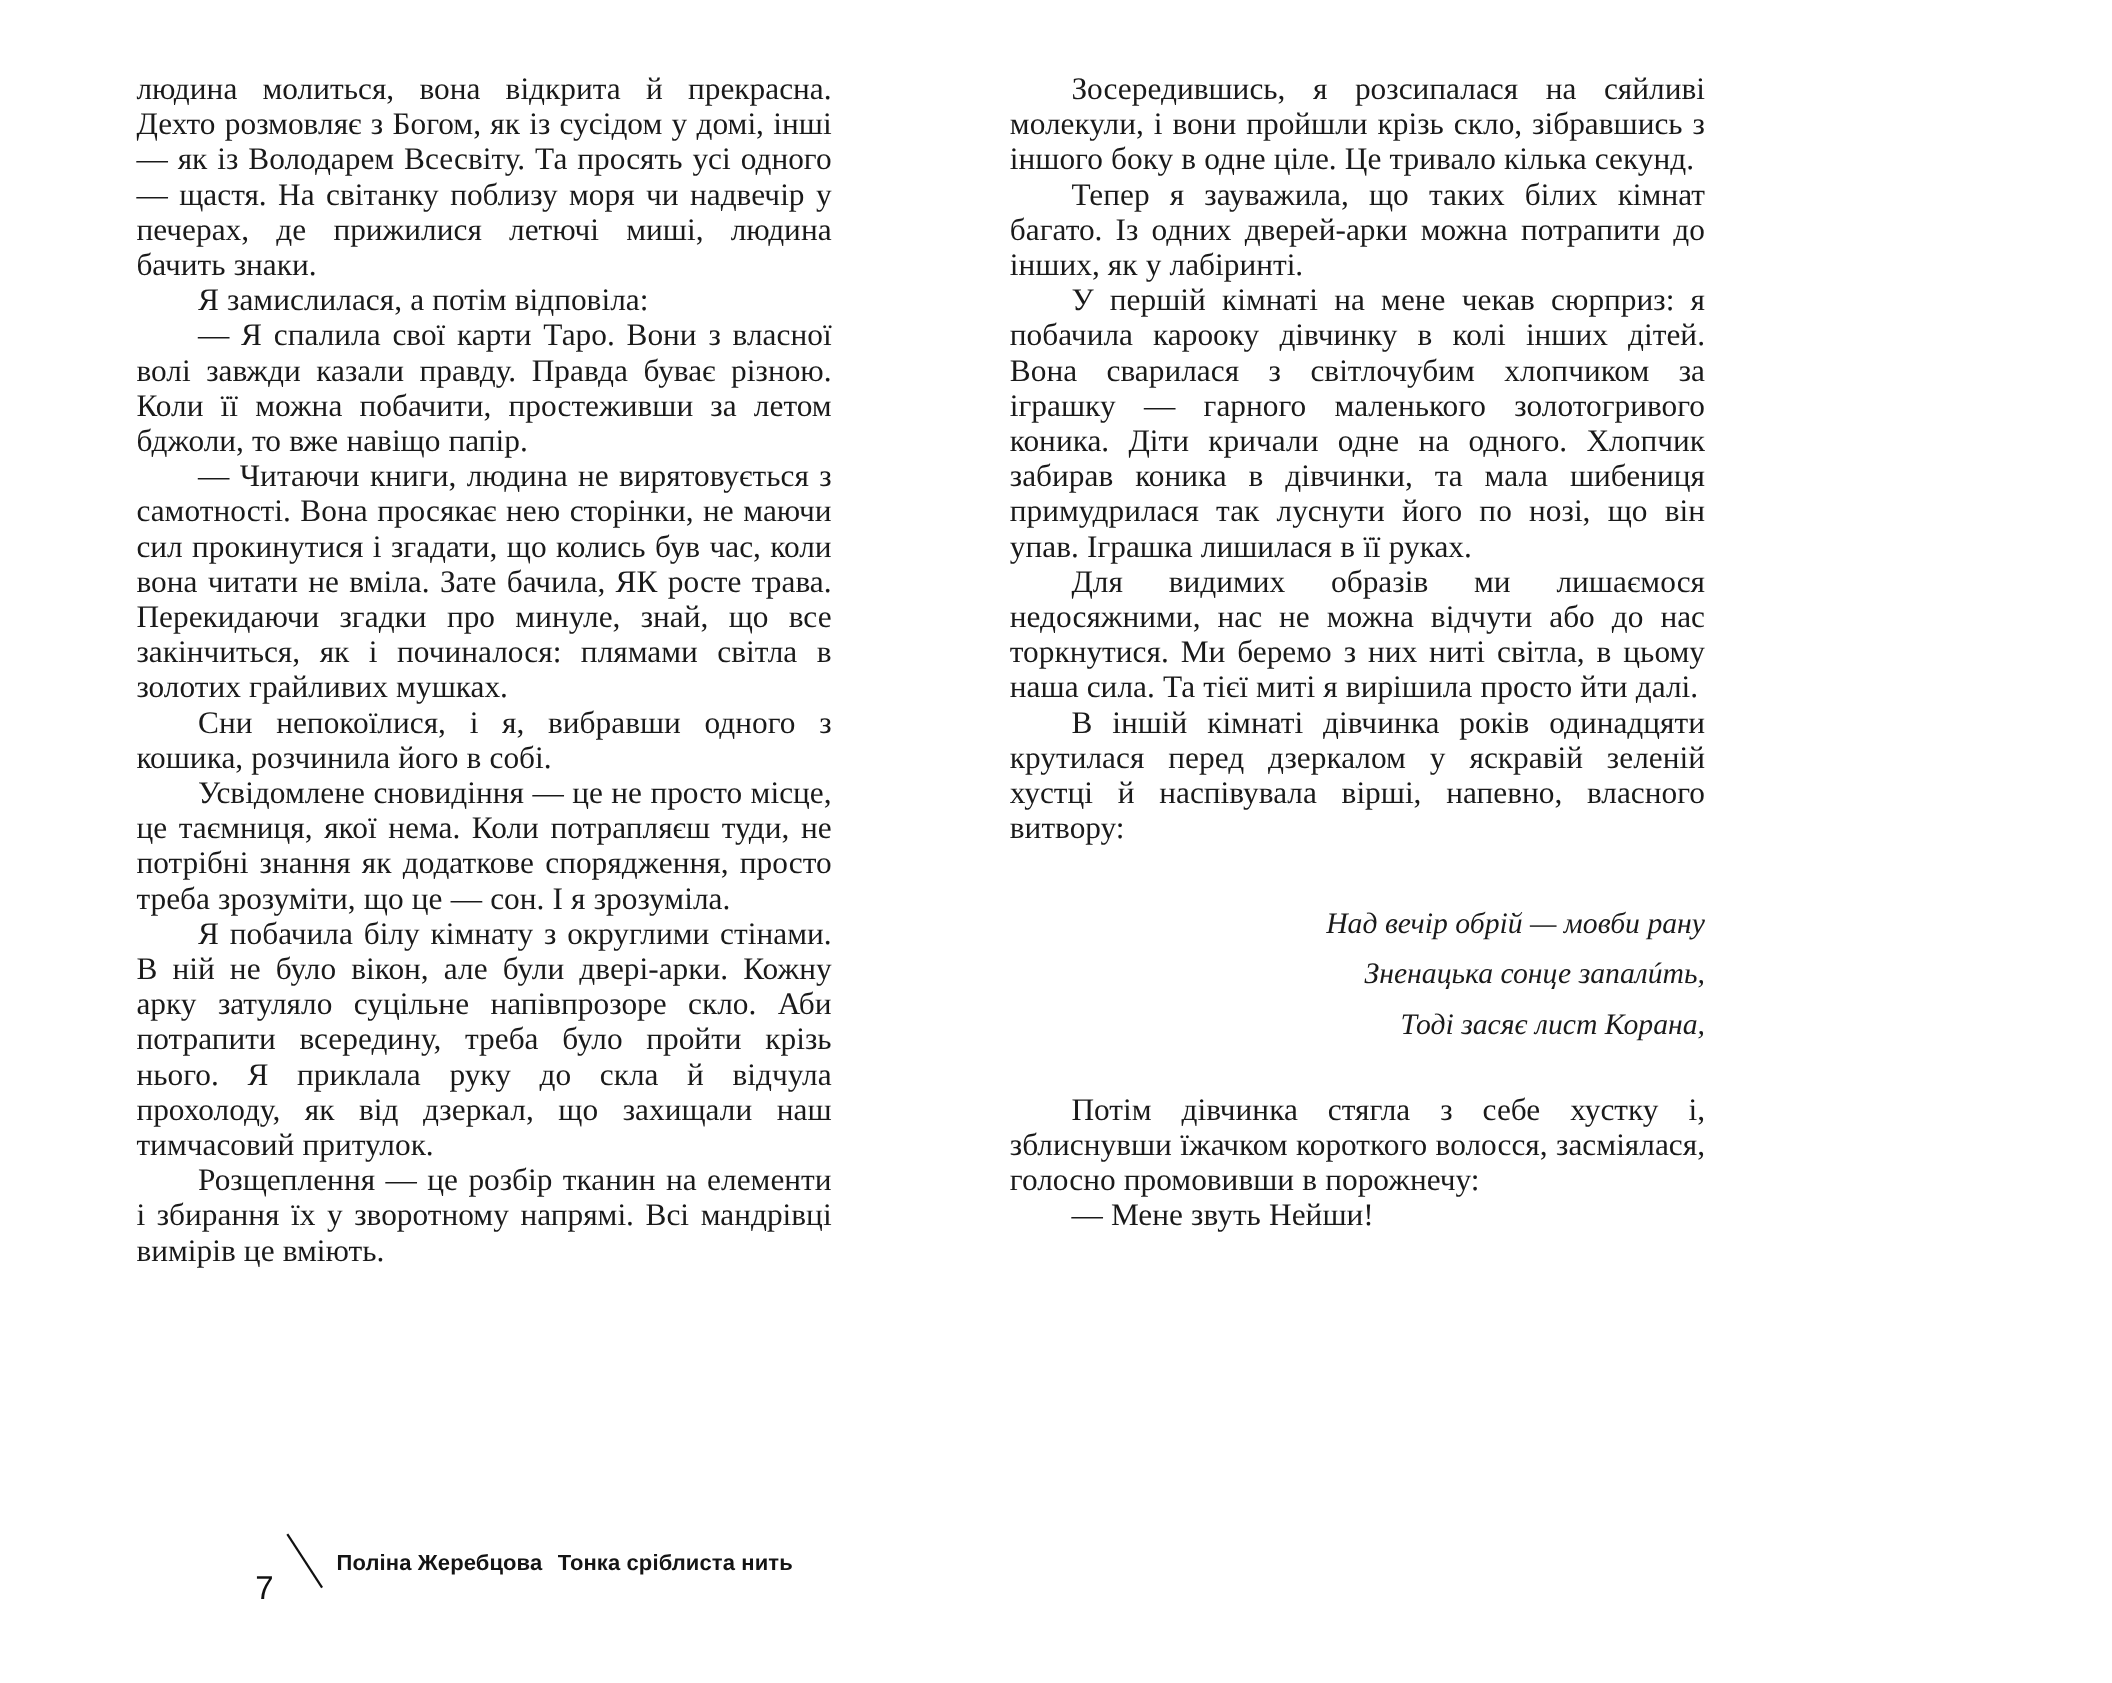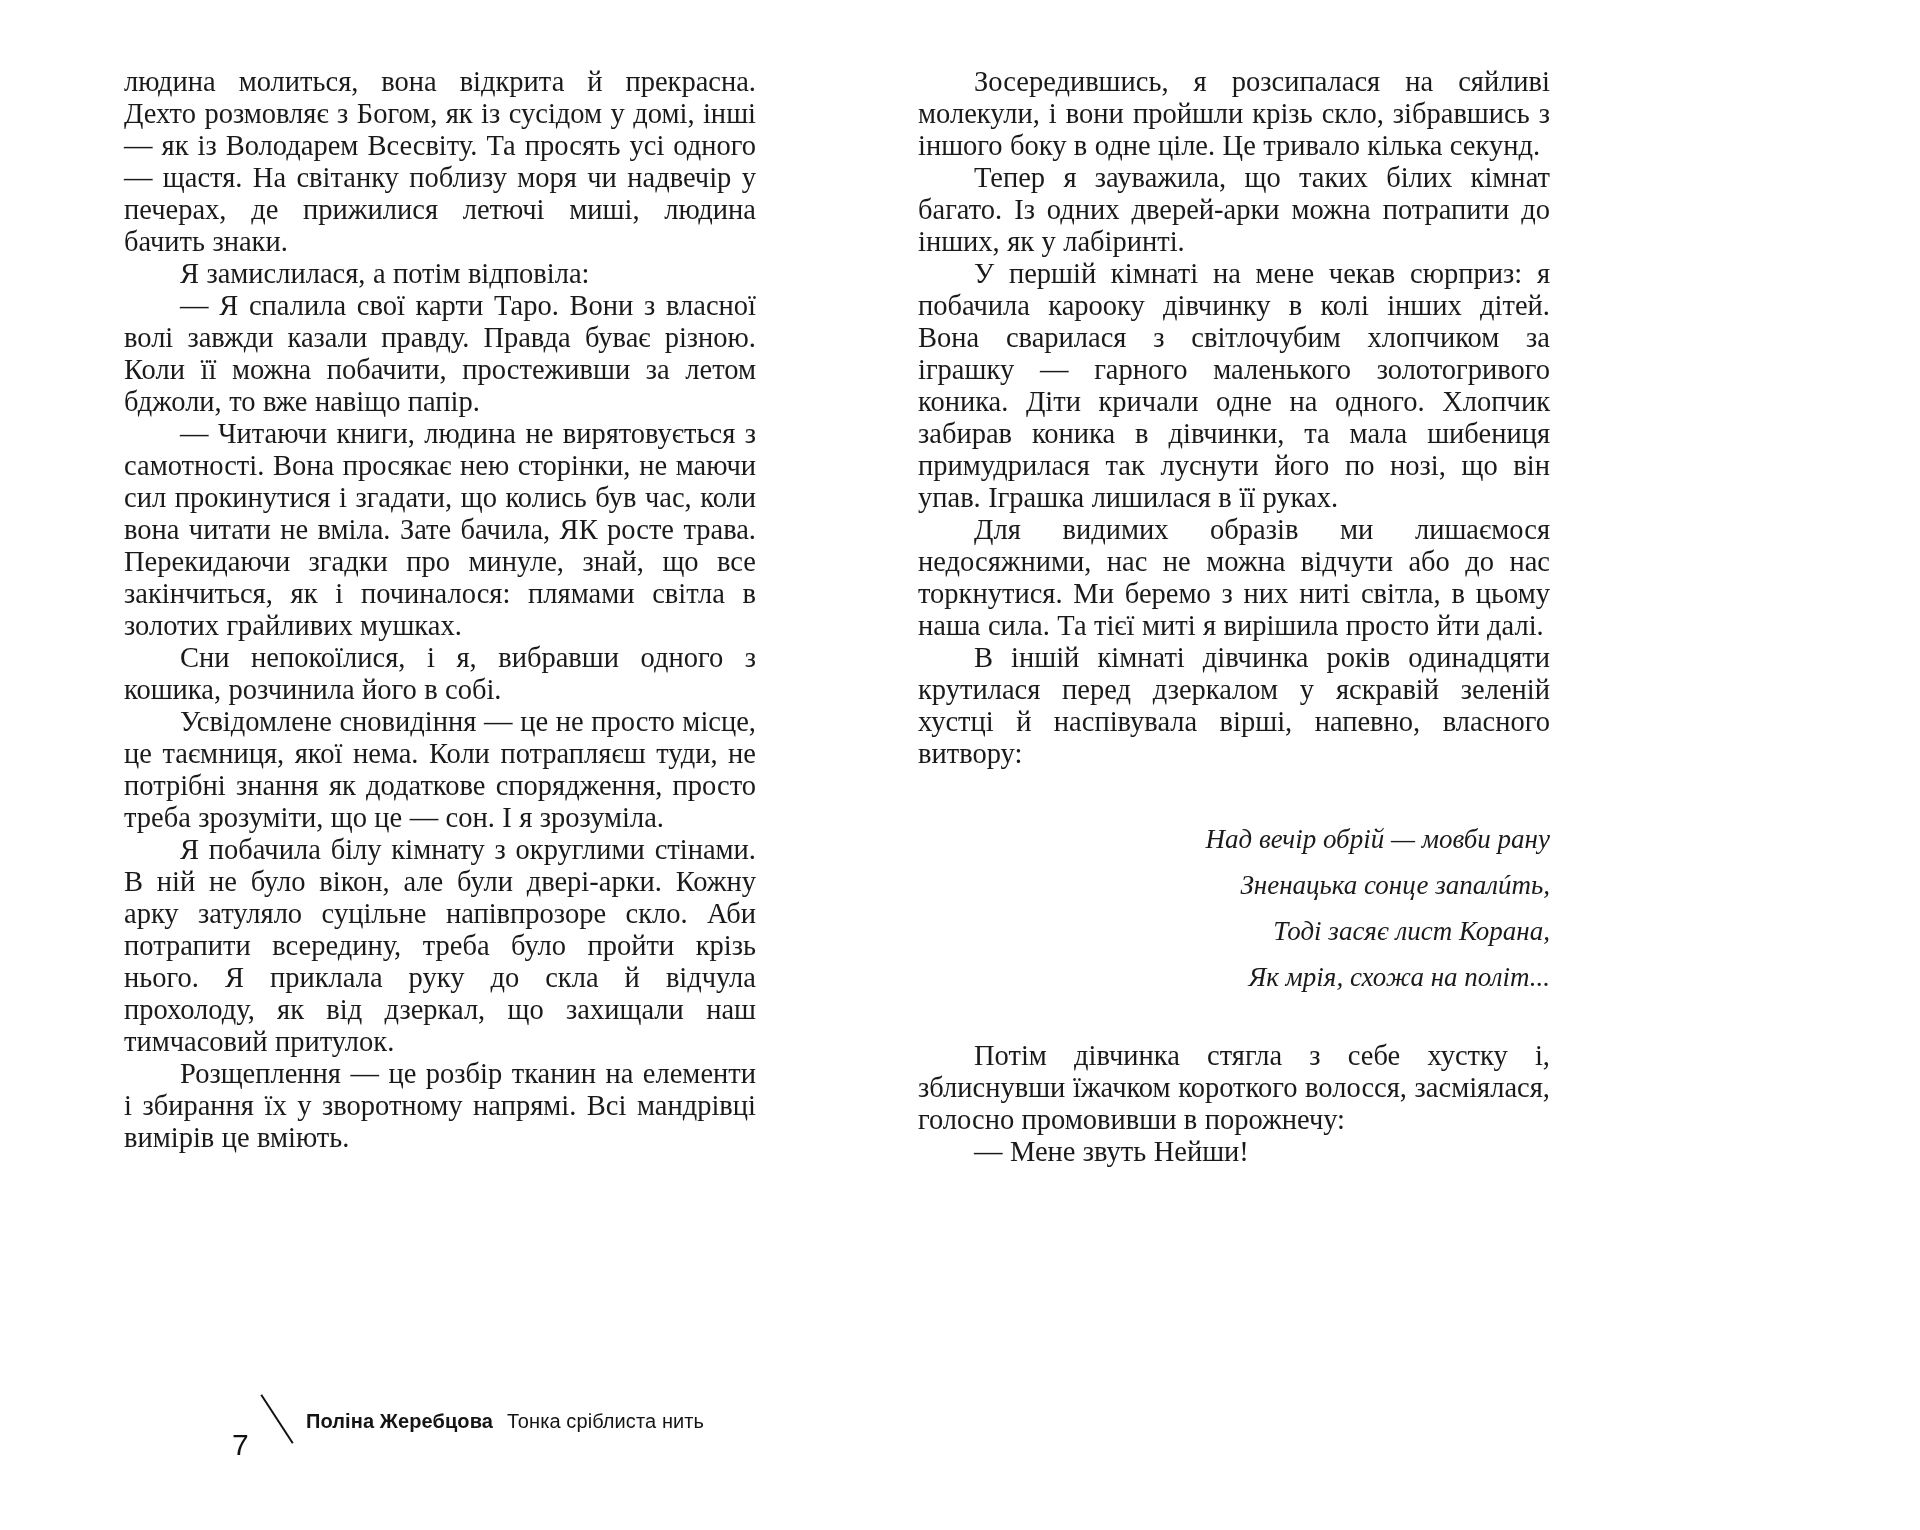--- a/index.html
+++ b/index.html
@@ -104,21 +104,21 @@
     font-size: 20px;
     color: #141414;
     white-space: nowrap;
     letter-spacing: 0.1px;
   }
   .running .author {
     font-weight: bold;
     margin-right: 14px;
   }
   .running .title {
-    font-weight: 400;
+    font-weight: 700;
     margin-top: 37px;
   }
 
   
   .page-left .folio   { left: 108px; top: 40px; }
   .page-left .slash   { left: 152px; top: 2px; }
   .page-left .running { left: 182px; top: 22px; }
 </style>
 </head>
 <body>
@@ -153,21 +153,20 @@
       <p class="para">Зосередившись, я розсипалася на сяйливі молекули, і вони пройшли крізь скло, зібравшись з іншого боку в одне ціле. Це тривало кілька секунд.</p>
       <p class="para">Тепер я зауважила, що таких білих кімнат багато. Із одних дверей-арки можна потрапити до інших, як у лабіринті.</p>
       <p class="para">У першій кімнаті на мене чекав сюрприз: я побачила карооку дівчинку в колі інших дітей. Вона сварилася з світлочубим хлопчиком за іграшку — гарного маленького золотогривого коника. Діти кричали одне на одного. Хлопчик забирав коника в дівчинки, та мала шибениця примудрилася так луснути його по нозі, що він упав. Іграшка лишилася в її руках.</p>
       <p class="para">Для видимих образів ми лишаємося недосяжними, нас не можна відчути або до нас торкнутися. Ми беремо з них ниті світла, в цьому наша сила. Та тієї миті я вирішила просто йти далі.</p>
       <p class="para">В іншій кімнаті дівчинка років одинадцяти крутилася перед дзеркалом у яскравій зеленій хустці й наспівувала вірші, напевно, власного витвору:</p>
 
       <div class="verse">
         <span class="vline">Над вечір обрій — мовби рану</span>
         <span class="vline">Зненацька сонце запалúть,</span>
         <span class="vline">Тоді засяє лист Корана,</span>
-        <span class="vline">Як мрія, схожа на політ...</span>
       </div>
 
       <p class="para">Потім дівчинка стягла з себе хустку і, зблиснувши їжачком короткого волосся, засміялася, голосно промовивши в порожнечу:</p>
       <p class="para">— Мене звуть Нейши!</p>
 
     </div>
 
     <div class="footer">
       <div class="footer-inner">
         

